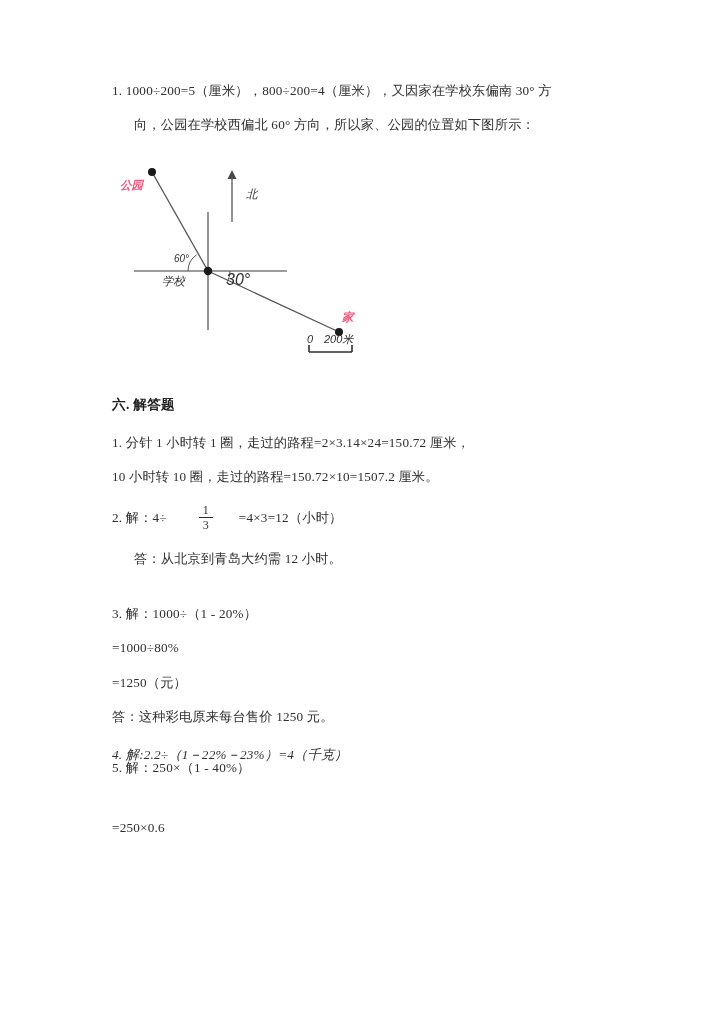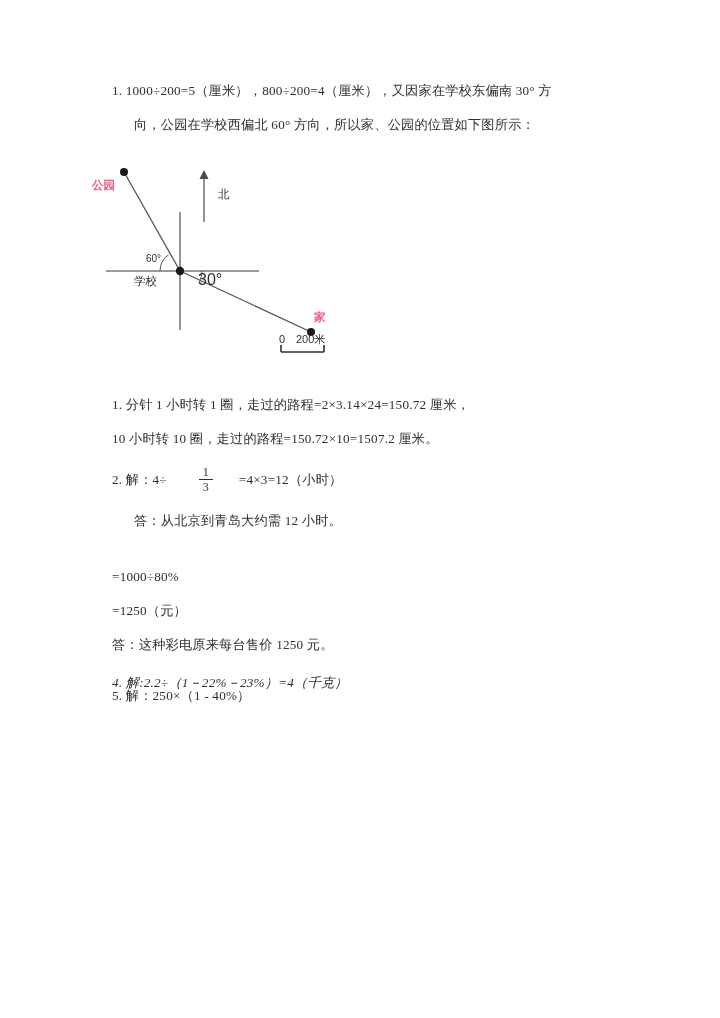--- a/index.html
+++ b/index.html
@@ -42,24 +42,25 @@
   .section-head {
     font-size: 13.6px;
     font-weight: bold;
     color: #1d1d1d;
     letter-spacing: 0.3px;
   }
 
   
   .diagram {
     position: absolute;
-    left: 92px;
+    left: 120px;
     top: 160px;
     width: 290px;
     height: 210px;
+    font-style: italic;
   }
   .diagram svg { display: block; }
 
   .dlabel {
     position: absolute;
     font-family: "Liberation Sans", "DejaVu Sans", sans-serif;
     white-space: nowrap;
     line-height: 1;
   }
   .lbl-park {
@@ -175,41 +176,44 @@
     <div class="dlabel lbl-school">学校</div>
     <div class="dlabel lbl-north">北</div>
     <div class="dlabel lbl-a60">60°</div>
     <div class="dlabel lbl-a30">30°</div>
     <div class="dlabel lbl-scale0">0</div>
     <div class="dlabel lbl-scale200">200米</div>
   </div>
 
   <div class="content" style="top:398px;">
 
+    <div class="line section-head" style="margin-bottom:24px;">六. 解答题</div>
 
     <div class="line para-line">1. 分针 1 小时转 1 圈，走过的路程=2×3.14×24=150.72 厘米，</div>
     <div class="line para-line">10 小时转 10 圈，走过的路程=150.72×10=1507.2 厘米。</div>
 
     <div class="line para-line frac-row">
       <span>2. 解：4÷</span>
       <span class="gap-sm"></span>
       <span class="frac">
         <span class="num">1</span>
         <span class="bar"></span>
         <span class="den">3</span>
       </span>
       <span class="gap-xs"></span>
       <span>=4×3=12（小时）</span>
     </div>
 
     <div class="line para-line indent-1" style="margin-bottom:42px;">答：从北京到青岛大约需 12 小时。</div>
 
+    <div class="line para-line">3. 解：1000÷（1 - 20%）</div>
     <div class="line para-line">=1000÷80%</div>
     <div class="line para-line">=1250（元）</div>
     <div class="line para-line" style="margin-bottom:25px;">答：这种彩电原来每台售价 1250 元。</div>
 
     <div class="line" style="margin-bottom:0;font-style:italic;">4. 解:2.2÷（1－22%－23%）=4（千克）</div>
 
     <div class="line para-line" style="margin-bottom:47px;">5. 解：250×（1 - 40%）</div>
+    <div class="line">=250×0.6</div>
 
   </div>
 
 </div>
 
 </body></html>

